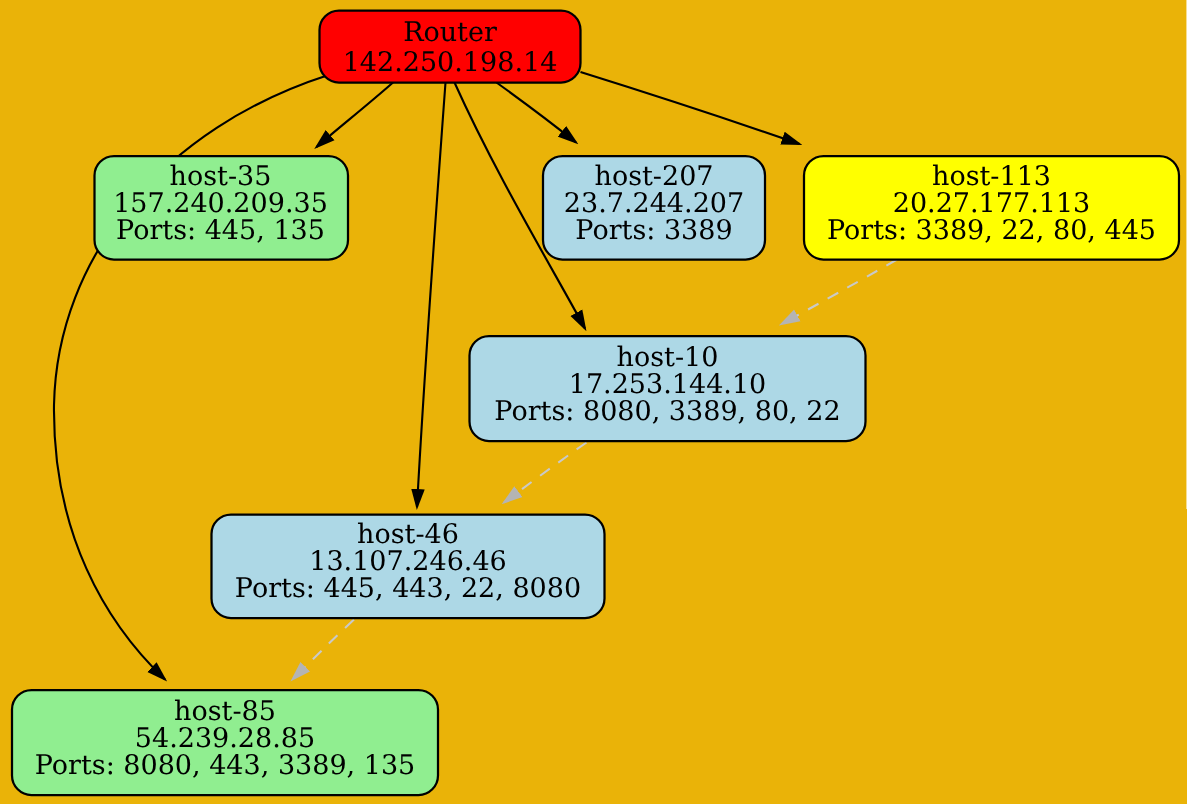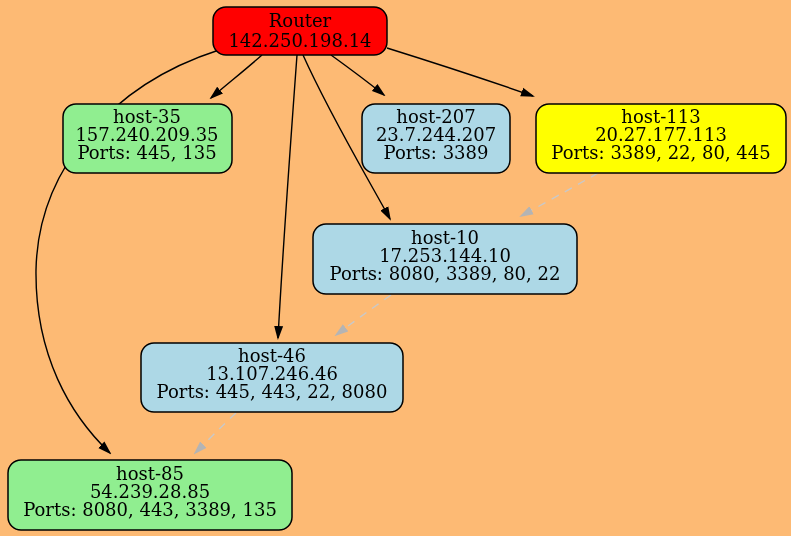--- a/index.html
+++ b/index.html
@@ -8,21 +8,21 @@
     background: #ffffff;
     width: 791px;
     height: 536px;
     overflow: hidden;
     font-family: "DejaVu Serif", "Liberation Serif", serif;
   }
   #canvas {
     position: relative;
     width: 791px;
     height: 536px;
-    background: #fdba74;
+    background: #eab308;
   }
   svg { display: block; }
   .edge {
     fill: none;
     stroke-width: 1.4;
   }
   .edge.dashed {
     stroke-dasharray: 8 7;
   }
   .node-rect {

